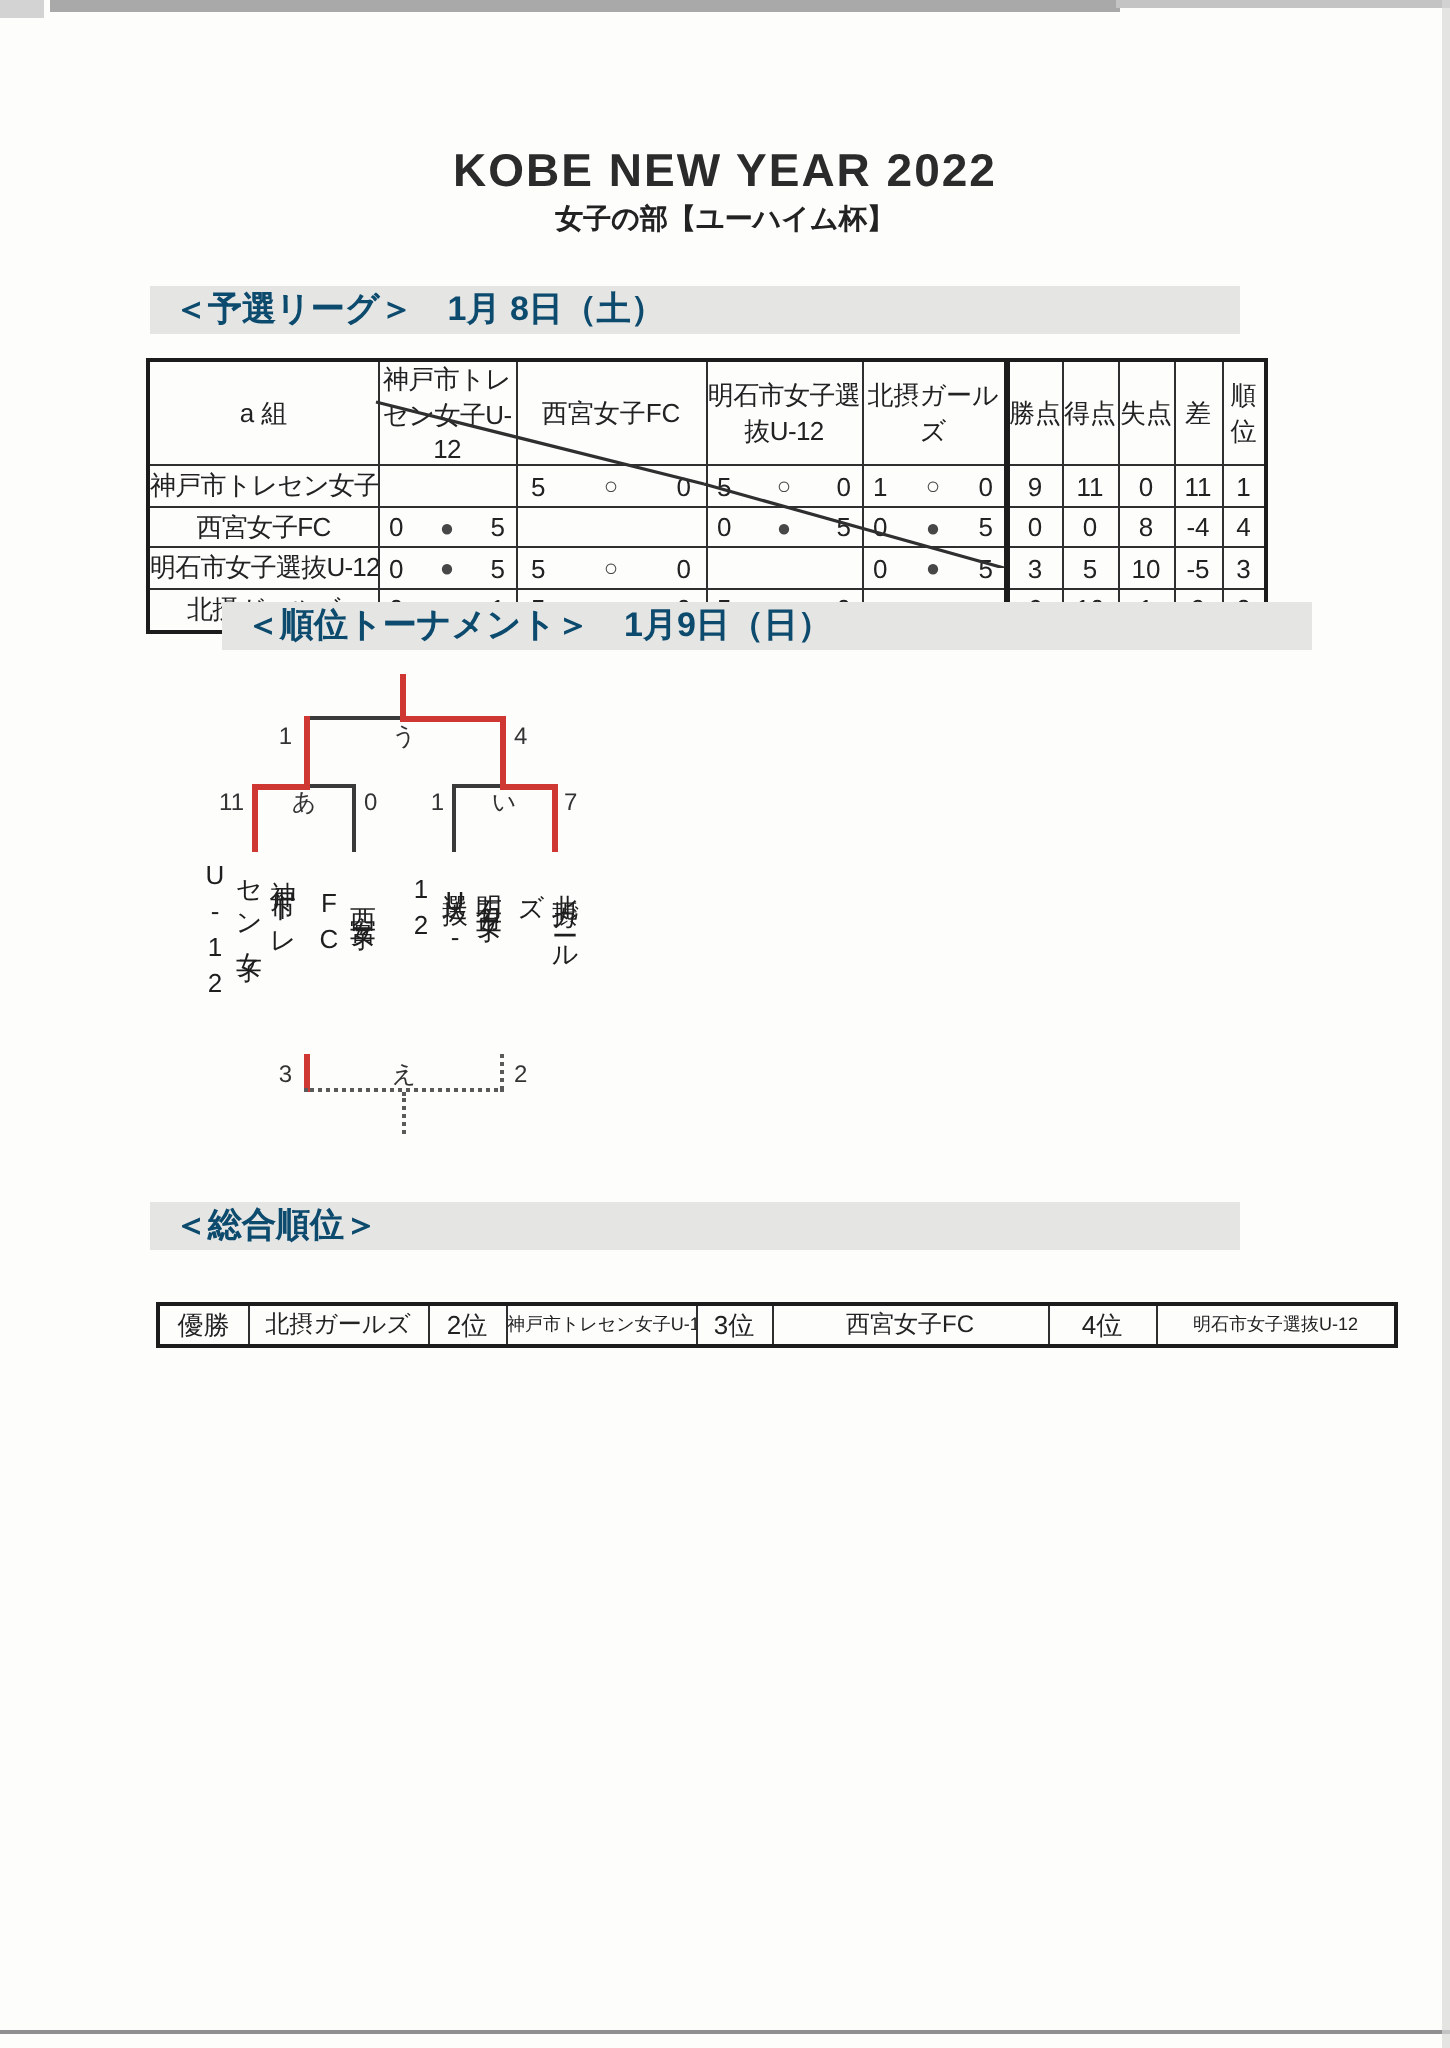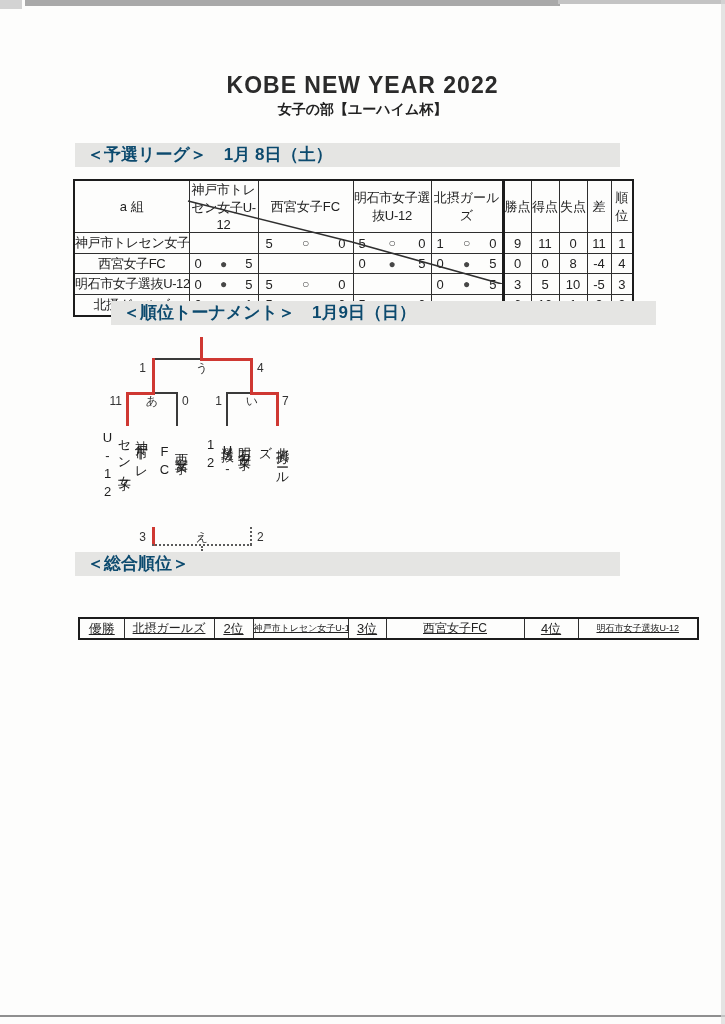--- a/index.html
+++ b/index.html
@@ -268,23 +268,23 @@
 セン女子
 U-12</div>
   <div class="vteam" style="left:156px;top:444px;width:34px;height:82px;">西宮女子
 FC</div>
   <div class="vteam" style="left:202px;top:437px;width:51px;height:92px;">明石市女子
 選抜U-
 12</div>
   <div class="vteam" style="left:257px;top:437px;width:34px;height:92px;">北摂ガール
 ズ</div>
 
-  <div class="abs section-bar" style="top:552px;">＜総合順位＞</div>
-
-  <div class="abs" style="left:78px;top:617px;text-decoration:underline;">
+  <div class="abs section-bar" style="top:601px;">＜総合順位＞</div>
+
+  <div class="abs" style="left:78px;top:651px;">
     <table class="standings">
       <colgroup>
         <col style="width:45px">
           <col style="width:90px">
           <col style="width:39px">
           <col style="width:95px">
         <col style="width:38px">
           <col style="width:138px">
           <col style="width:54px">
           <col style="width:120px">

